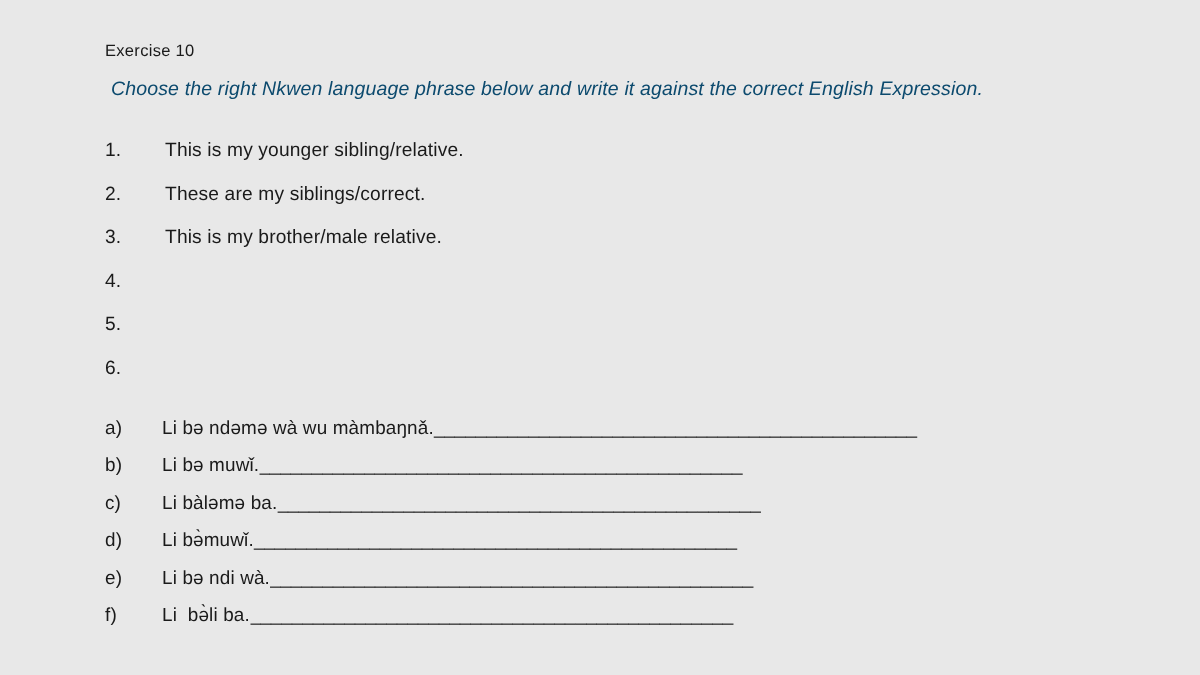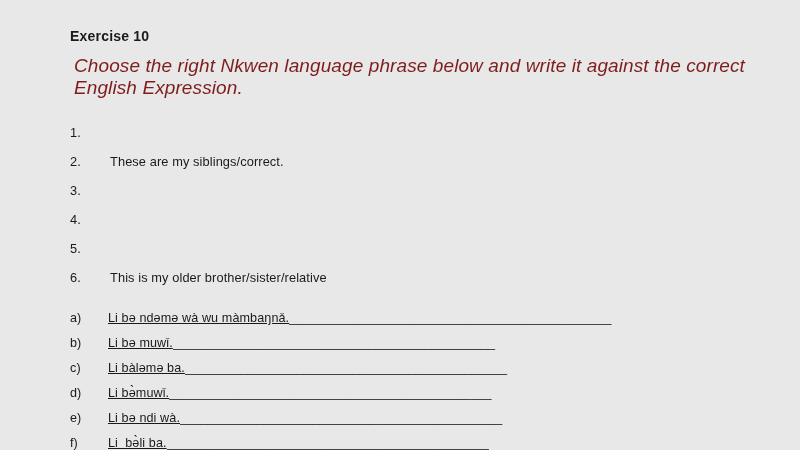--- a/index.html
+++ b/index.html
@@ -14,30 +14,30 @@
     overflow: hidden;
   }
   .page {
     position: relative;
     width: 800px;
     height: 450px;
     box-sizing: border-box;
     padding: 28px 40px 0 70px;
   }
   .exercise-title {
-    font-size: 14px;
-    font-weight: bold;
+    font-size: 11px;
+    font-weight: normal;
     color: #1a1a1a;
     letter-spacing: 0.2px;
     margin: 0 0 11px 0;
   }
   .instruction {
-    font-size: 19px;
+    font-size: 13px;
     font-style: italic;
-    color: #7f1d1d;
+    color: #0c4a6e;
     margin: 0 0 26px 4px;
     letter-spacing: 0.1px;
   }
   .numbered-list {
     margin: 0 0 26px 0;
     padding: 0;
     list-style: none;
   }
   .numbered-item {
     display: flex;
@@ -62,57 +62,57 @@
     color: #1a1a1a;
     margin-bottom: 11px;
     letter-spacing: 0.1px;
   }
   .lettered-item .marker {
     width: 38px;
     flex: 0 0 38px;
   }
   .lettered-item .phrase {
     white-space: pre;
-    text-decoration: underline;
   }
   .lettered-item .blank {
     flex: 1;
     overflow: hidden;
     white-space: nowrap;
     letter-spacing: 0px;
   }
 </style>
 </head>
 <body>
 
 <div class="page">
 
   <div class="exercise-title">Exercise  10</div>
   <div class="instruction">Choose the right Nkwen language phrase below and write it against the correct  English Expression.</div>
 
   <ul class="numbered-list">
     <li class="numbered-item">
       <span class="marker">1.</span>
+      <span class="text">This is my younger sibling/relative.</span>
     </li>
     <li class="numbered-item">
       <span class="marker">2.</span>
       <span class="text">These are my siblings/correct.</span>
     </li>
     <li class="numbered-item">
       <span class="marker">3.</span>
+      <span class="text">This is my brother/male relative.</span>
     </li>
     <li class="numbered-item">
       <span class="marker">4.</span>
     </li>
     <li class="numbered-item">
       <span class="marker">5.</span>
     </li>
     <li class="numbered-item">
       <span class="marker">6.</span>
-      <span class="text">This is my older brother/sister/relative</span>
     </li>
   </ul>
 
   <ul class="lettered-list">
     <li class="lettered-item">
       <span class="marker">a)</span>
       <span class="phrase">Li bə ndəmə wà wu màmbaŋnǎ.</span>
       <span class="blank">______________________________________________</span>
     </li>
     <li class="lettered-item">

